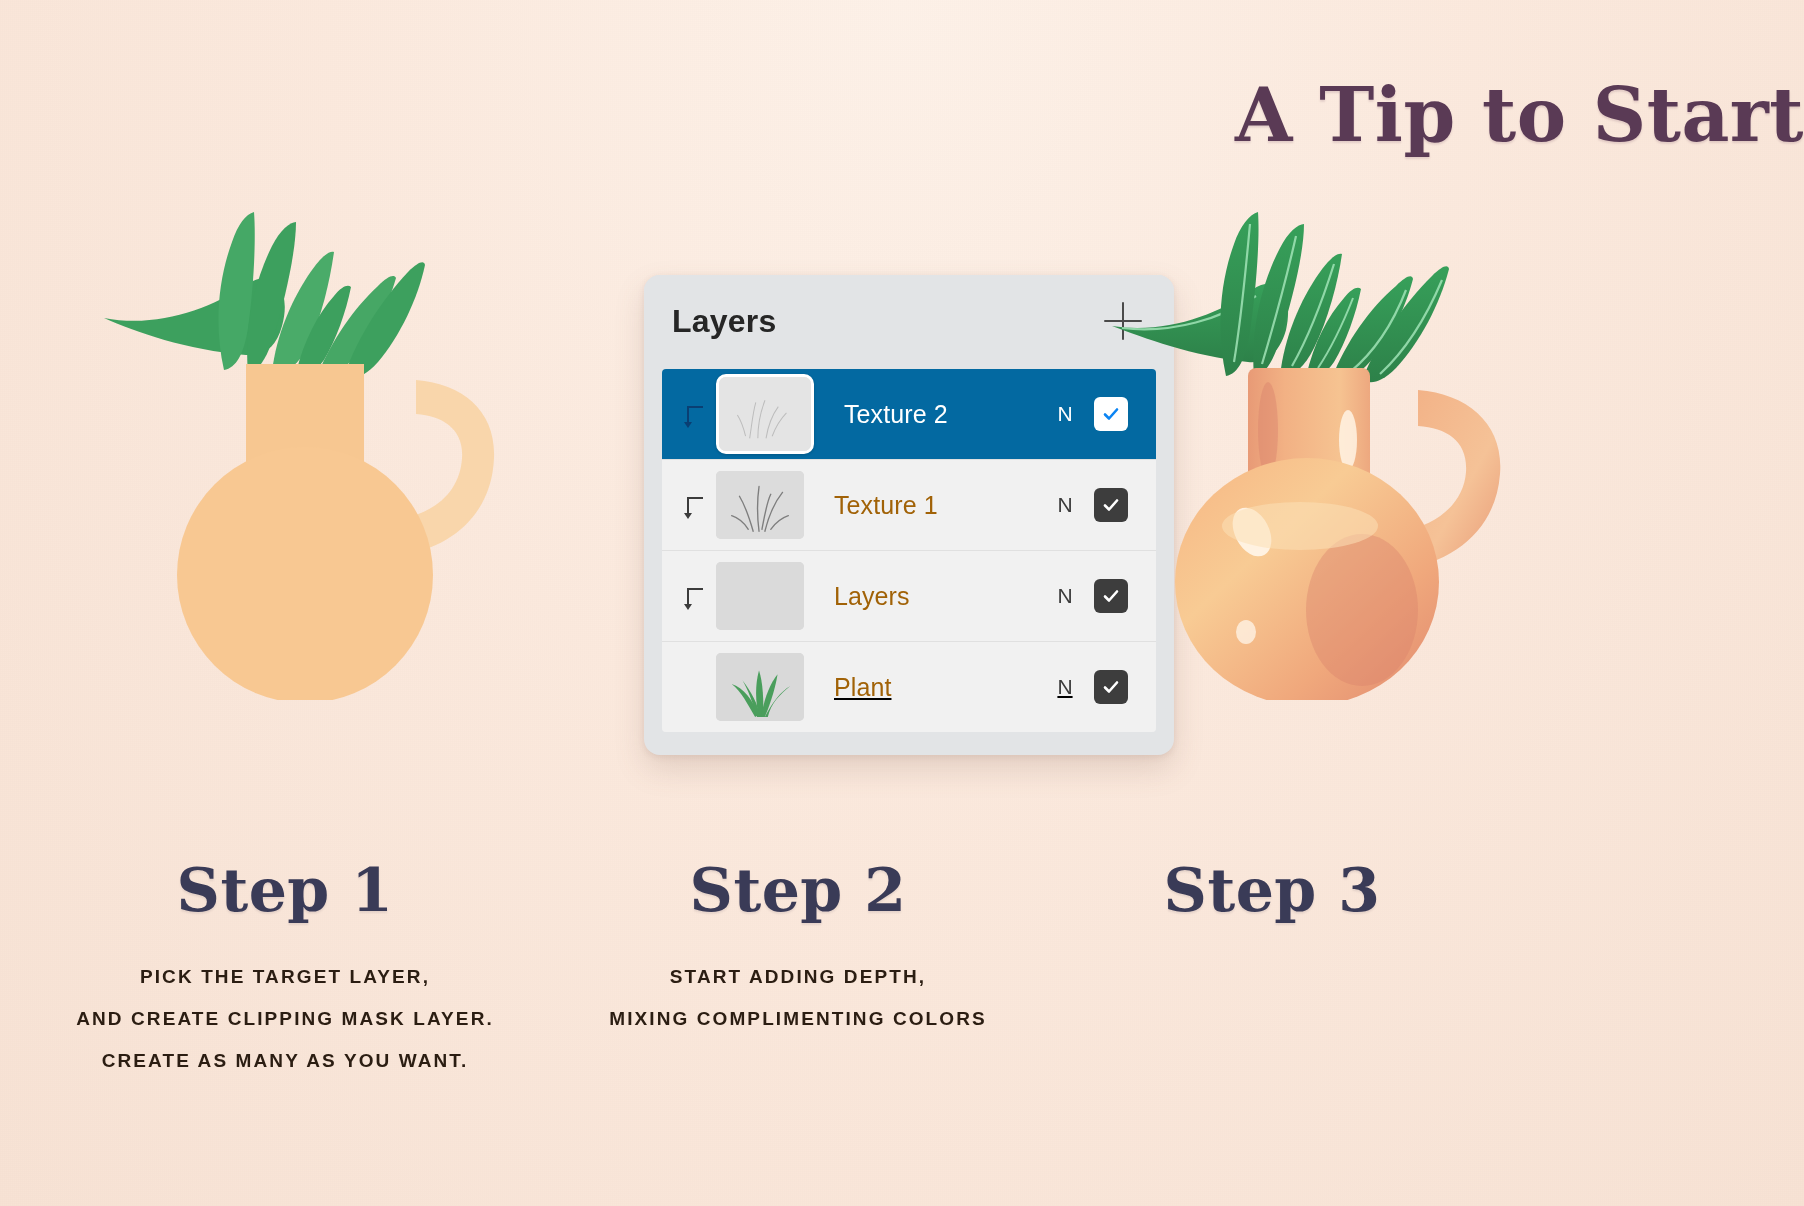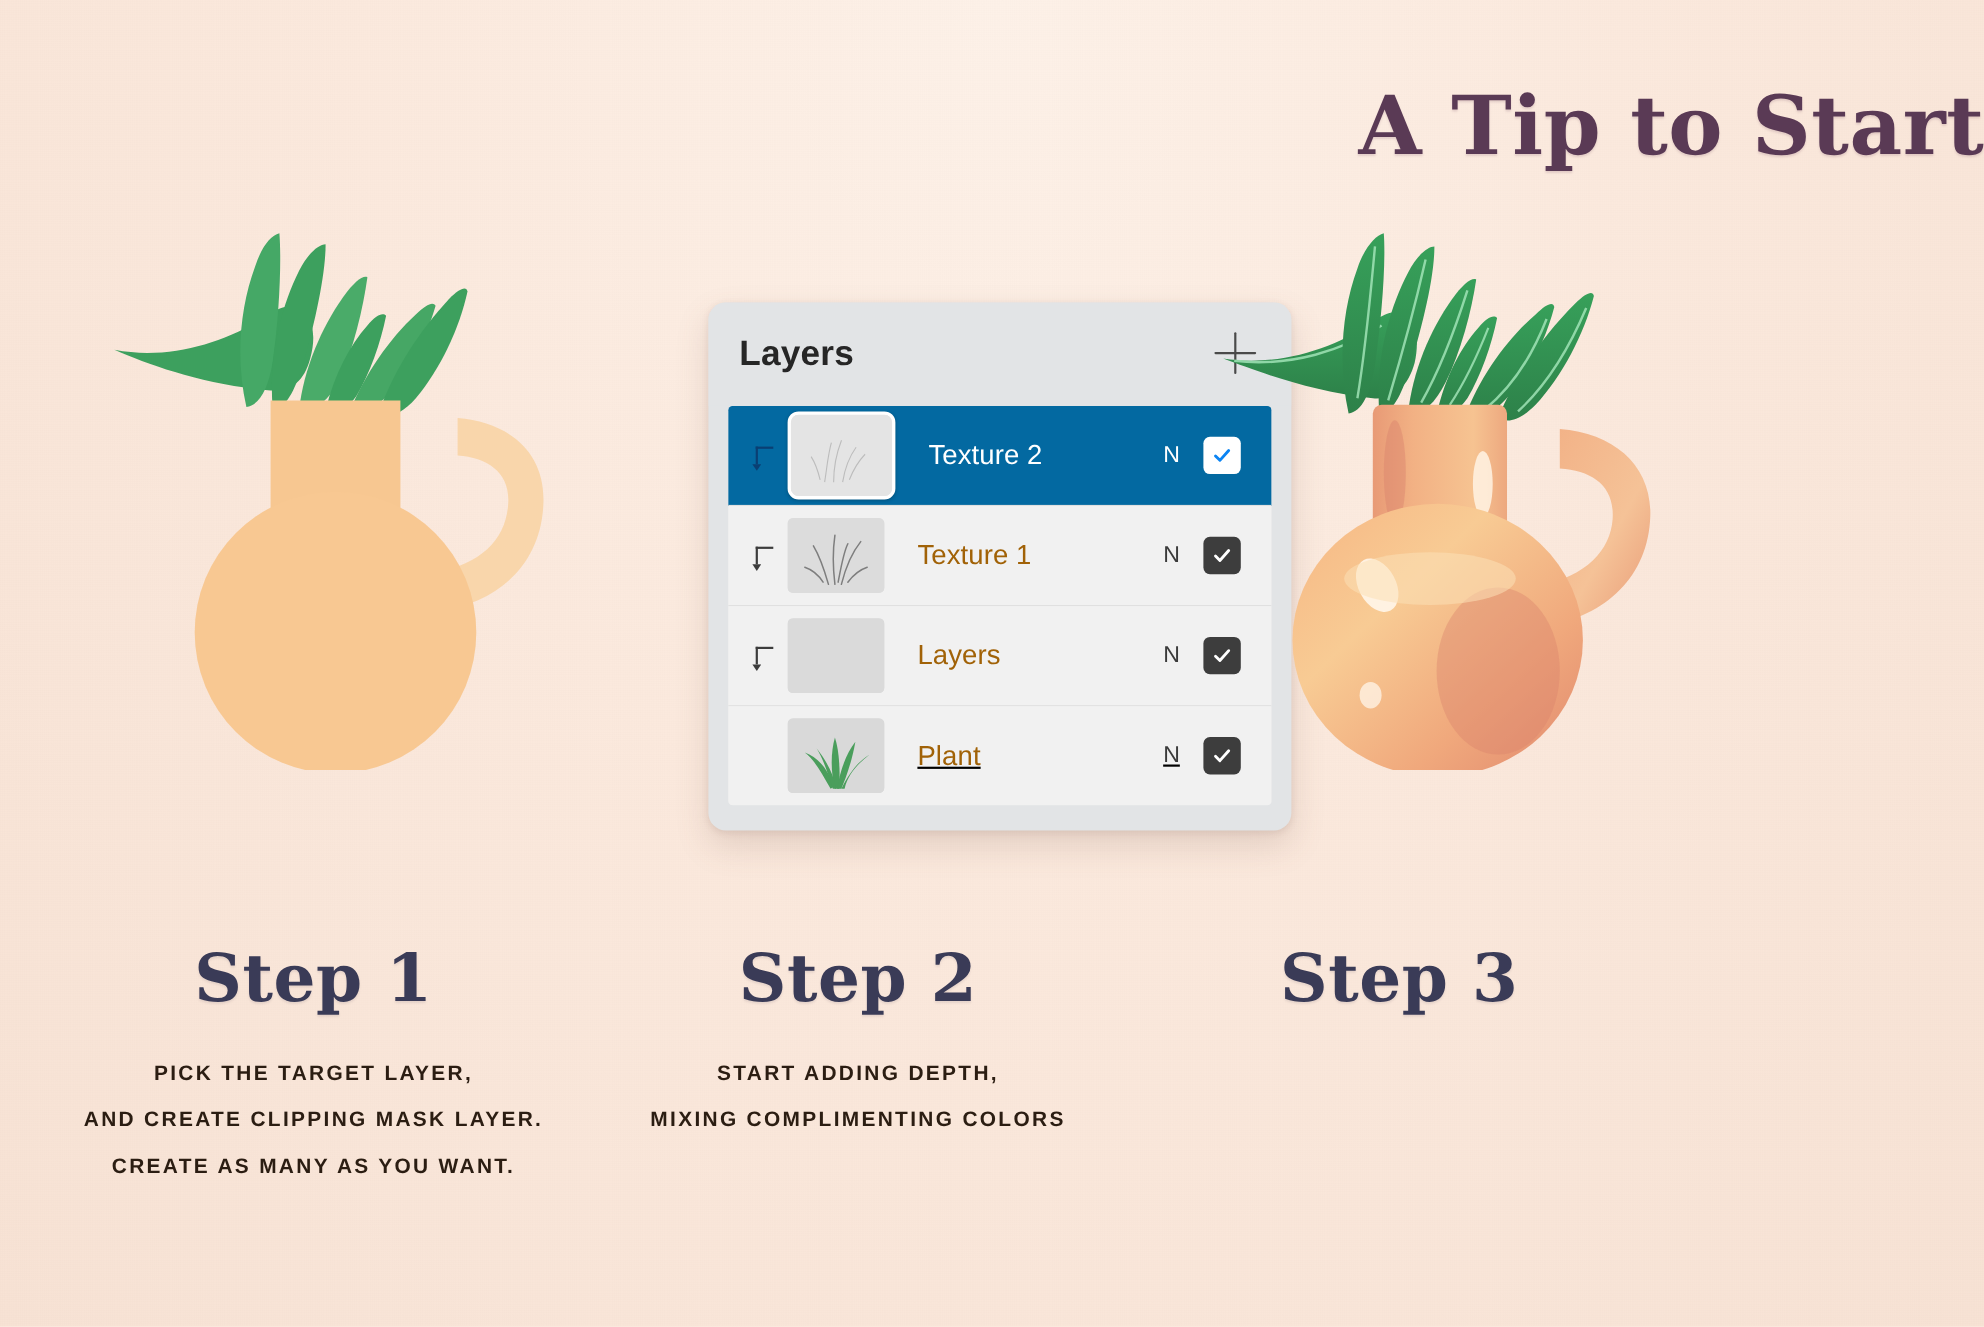--- a/index.html
+++ b/index.html
@@ -103,21 +103,21 @@
     display:flex;align-items:center;justify-content:center;
   }
   .layer-row.selected .visibility-box{background:#ffffff;}
   .check{width:20px;height:20px;display:block;}
   .check path{stroke:#ffffff;}
   .layer-row.selected .check path{stroke:#0b84f3;}
 
   
   .step{position:absolute;text-align:center;width:580px;}
   .step-1{left:-5px;top:855px;}
-  .step-2{left:490px;top:855px;}
+  .step-2{left:508px;top:855px;}
   .step-3{left:982px;top:855px;}
   .step-title{
     font-family:"DejaVu Serif", serif;font-weight:700;font-size:60px;
     color:#3a3b57;letter-spacing:.5px;
     text-shadow:0 2px 2px rgba(90,70,90,.12);
   }
   .step-lines{margin-top:42px;}
   .step-line{
     font-size:19px;font-weight:700;letter-spacing:2.1px;color:#2b1d12;
     line-height:1;margin-bottom:23px;white-space:nowrap;

